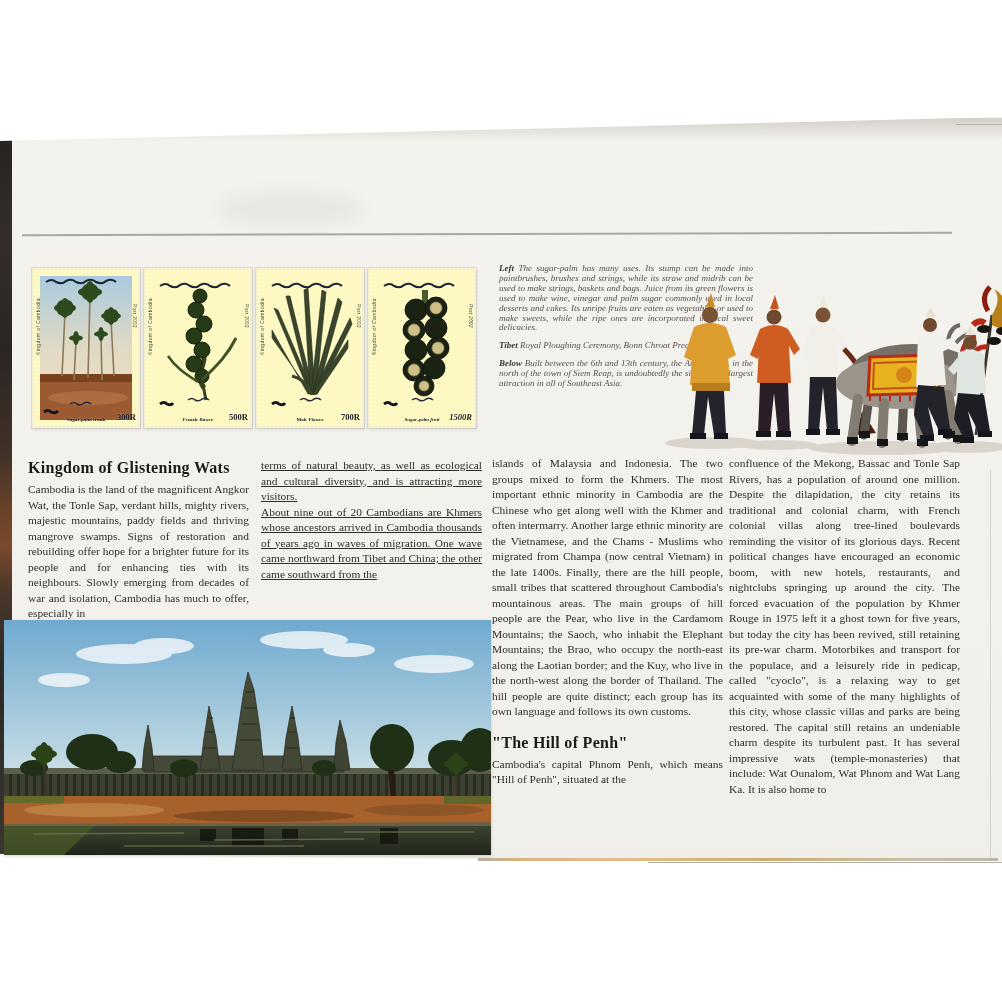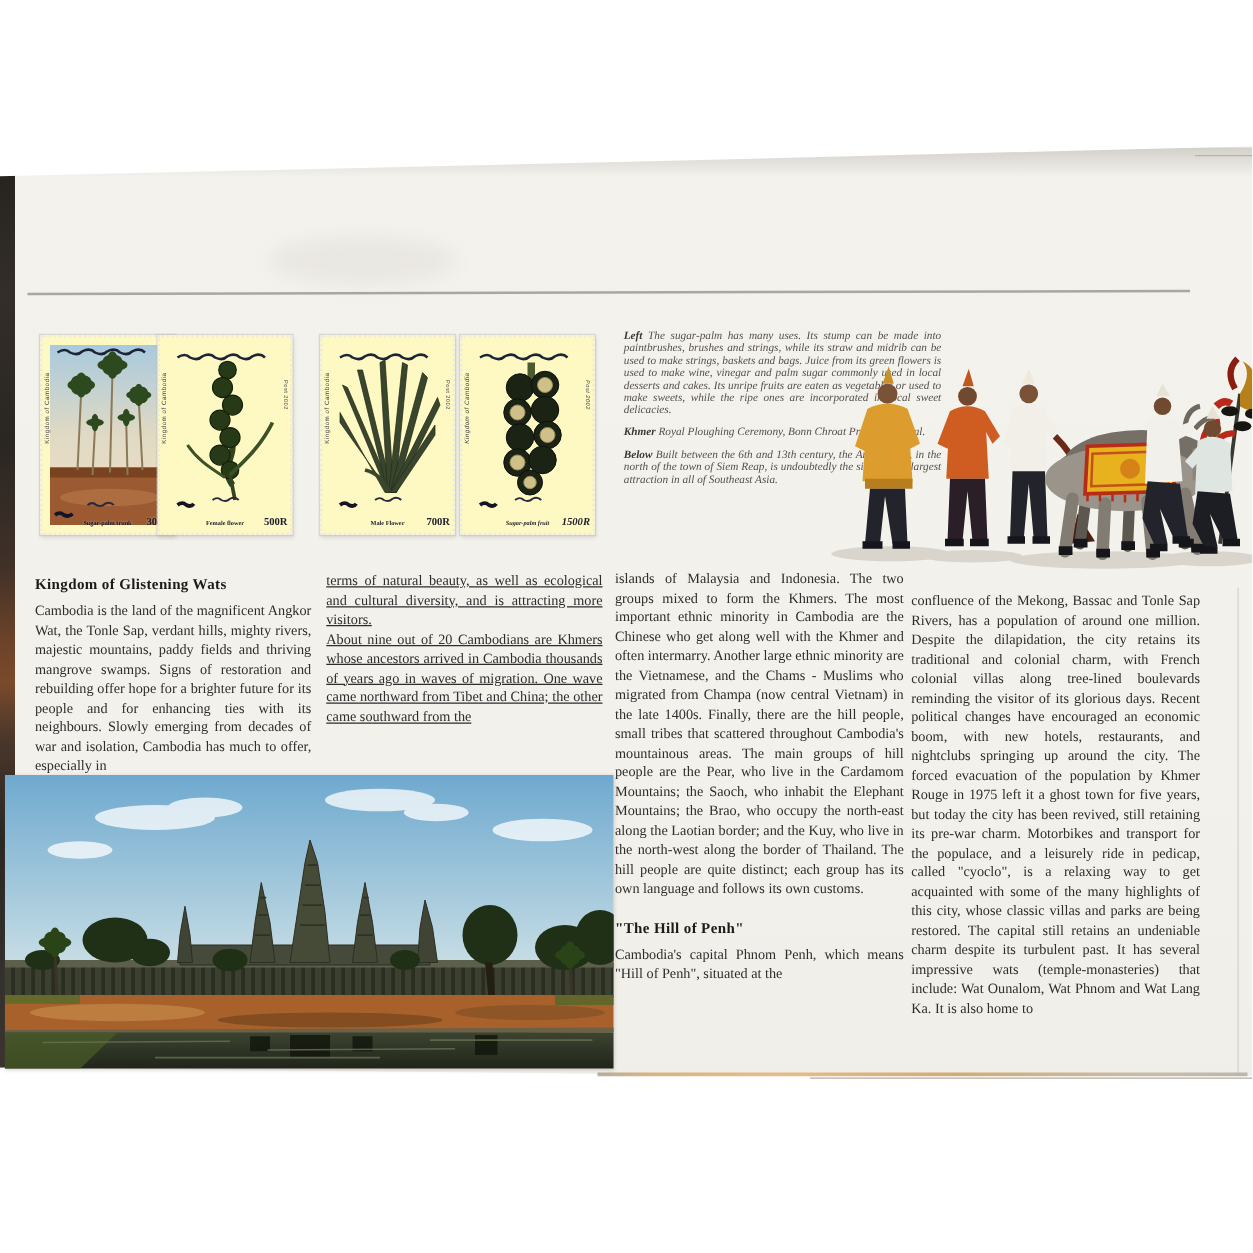--- a/index.html
+++ b/index.html
@@ -37,26 +37,26 @@
 
   
   .caption{position:absolute;left:499px;top:264px;width:254px;font-style:italic;font-size:9px;
            line-height:9.9px;color:#55504a;text-align:justify;}
   .caption p{margin:0 0 8px 0;}
   .cap-lead{font-weight:bold;color:#3d3a34;}
 
   
   .col{position:absolute;text-align:justify;font-size:11.4px;line-height:15.5px;color:#2e2d2c;}
   .col p{margin:0;}
-  h2.head{font-size:12px;line-height:19px;margin:0 0 5px 0;color:#1c1b1a;font-weight:bold;letter-spacing:.3px;}
+  h2.head{font-size:16px;line-height:19px;margin:0 0 5px 0;color:#1c1b1a;font-weight:bold;letter-spacing:.3px;}
   .head-mid{margin-top:13px !important;}
   #col1{left:28px;top:458px;width:221px;}
   #col2{left:261px;top:458px;width:221px;text-decoration:underline;}
   #col3{left:492px;top:456px;width:231px;}
-  #col4{left:729px;top:456px;width:231px;margin-top:18px;}
+  #col4{left:729px;top:456px;width:231px;}
 
   
   #plough-photo{position:absolute;left:618px;top:285px;width:384px;height:172px;}
   #angkor-photo{position:absolute;left:4px;top:620px;width:487px;height:235px;
         box-shadow:0 1px 3px rgba(90,80,70,.25);}
 </style>
 </head>
 <body>
 
 <div id="canvas">
@@ -127,21 +127,21 @@
       </svg>
     </div>
     <div class="v-country">Kingdom of Cambodia</div>
     <div class="v-year">Post 2002</div>
     <div class="stamp-bottom">
       <div class="sname">Sugar-palm trunk</div>
       <div class="denom">300R</div>
     </div>
   </div>
 
-  <div class="stamp" style="left:126px;">
+  <div class="stamp" style="left:144px;">
     <div class="stamp-inner">
       <svg width="96" height="148" viewBox="0 0 96 148">
         <path d="M8,10 q6,-4 10,0 q6,3 10,-1 q6,-3 10,1 q6,3 10,-1 q6,-3 10,1 q6,3 10,-1 q6,-3 10,1" stroke="#1c2438" stroke-width="2" fill="none"></path>
         <path d="M52,112 C40,96 60,86 48,72 C36,58 58,52 46,38 C38,28 52,22 48,18" stroke="#33421f" stroke-width="5" fill="none"></path>
         <g fill="#273a18" stroke="#16220c" stroke-width="1">
           <circle cx="48" cy="20" r="7"></circle>
             <circle cx="44" cy="34" r="8"></circle>
             <circle cx="52" cy="48" r="8"></circle>
           <circle cx="42" cy="60" r="8"></circle>
             <circle cx="50" cy="74" r="8"></circle>
@@ -220,21 +220,21 @@
     <div class="v-country">Kingdom of Cambodia</div>
     <div class="v-year">Post 2002</div>
     <div class="stamp-bottom">
       <div class="sname">Sugar-palm fruit</div>
       <div class="denom">1500R</div>
     </div>
   </div>
 
   <div class="caption">
     <p><span class="cap-lead">Left</span><span> The sugar-palm has many uses. Its stump can be made into paintbrushes, brushes and strings, while its straw and midrib can be used to make strings, baskets and bags. Juice from its green flowers is used to make wine, vinegar and palm sugar commonly used in local desserts and cakes. Its unripe fruits are eaten as vegetables or used to make sweets, while the ripe ones are incorporated in local sweet delicacies.</span></p>
-    <p><span class="cap-lead">Khmer</span><span> Royal Ploughing Ceremony, Bonn Chroat Preah Nangkoal.</span></p>
+    <p><span class="cap-lead">Tibet</span><span> Royal Ploughing Ceremony, Bonn Chroat Preah Nangkoal.</span></p>
     <p><span class="cap-lead">Below</span><span> Built between the 6th and 13th century, the Angkor Wat, in the north of the town of Siem Reap, is undoubtedly the single most largest attraction in all of Southeast Asia.</span></p>
   </div>
 
   <svg id="plough-photo" viewBox="0 0 384 172">
 
     <g fill="#d9d5cc">
       <ellipse cx="95" cy="158" rx="48" ry="6"></ellipse>
         <ellipse cx="160" cy="160" rx="40" ry="5"></ellipse>
       <ellipse cx="265" cy="163" rx="75" ry="7"></ellipse>
         <ellipse cx="350" cy="162" rx="40" ry="6"></ellipse>

